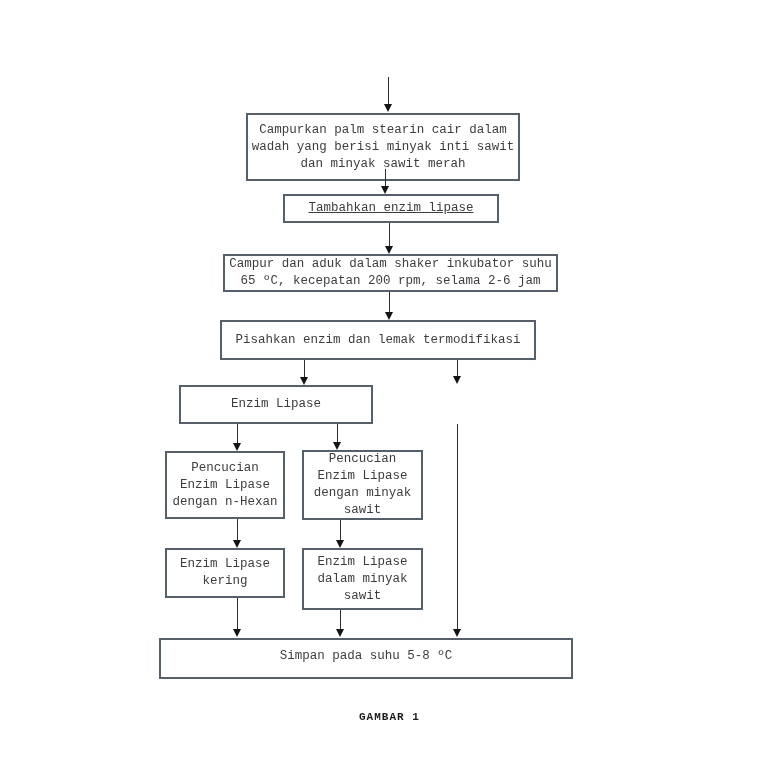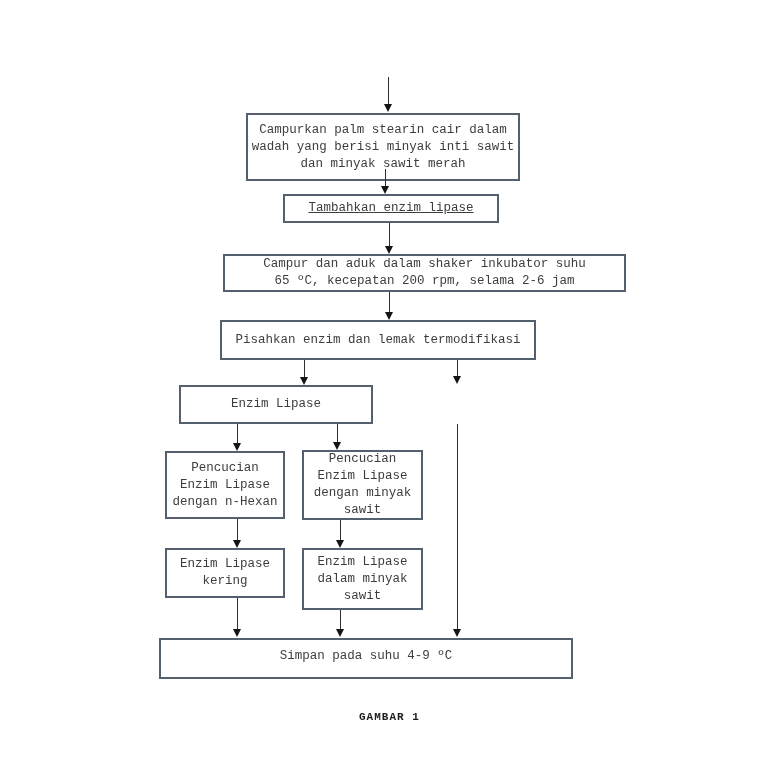--- a/index.html
+++ b/index.html
@@ -61,21 +61,21 @@
   <div class="box" style="left:246px; top:113px; width:274px; height:68px;">
     <span>Campurkan palm stearin cair dalam
 wadah yang berisi minyak inti sawit
 dan minyak sawit merah</span>
   </div>
 
   <div class="box" style="left:283px; top:194px; width:216px; height:29px;text-decoration:underline;">
     <span>Tambahkan enzim lipase</span>
   </div>
 
-  <div class="box" style="left:223px; top:254px; width:403px; height:38px;">
+  <div class="box" style="left:223px; top:254px; width:335px; height:38px;">
     <span>Campur dan aduk dalam shaker inkubator suhu
 65 ºC, kecepatan 200 rpm, selama 2-6 jam</span>
   </div>
 
   <div class="box" style="left:220px; top:320px; width:316px; height:40px;">
     <span>Pisahkan enzim dan lemak termodifikasi</span>
   </div>
 
   <div class="box" style="left:179px; top:385px; width:194px; height:39px;">
     <span>Enzim Lipase</span>
@@ -100,21 +100,21 @@
 kering</span>
   </div>
 
   <div class="box" style="left:302px; top:548px; width:121px; height:62px;">
     <span>Enzim Lipase
 dalam minyak
 sawit</span>
   </div>
 
   <div class="box top-align" style="left:159px; top:638px; width:414px; height:41px;">
-    <span>Simpan pada suhu 4-9 ºC</span>
+    <span>Simpan pada suhu 5-8 ºC</span>
   </div>
 
   <div class="vline" style="left:388px; top:77px;  height:27px;"></div>
   <div class="ahead" style="left:384px; top:104px;"></div>
 
   <div class="vline" style="left:385px; top:169px; height:17px;"></div>
   <div class="ahead" style="left:381px; top:186px;"></div>
 
   <div class="vline" style="left:389px; top:223px; height:23px;"></div>
   <div class="ahead" style="left:385px; top:246px;"></div>

